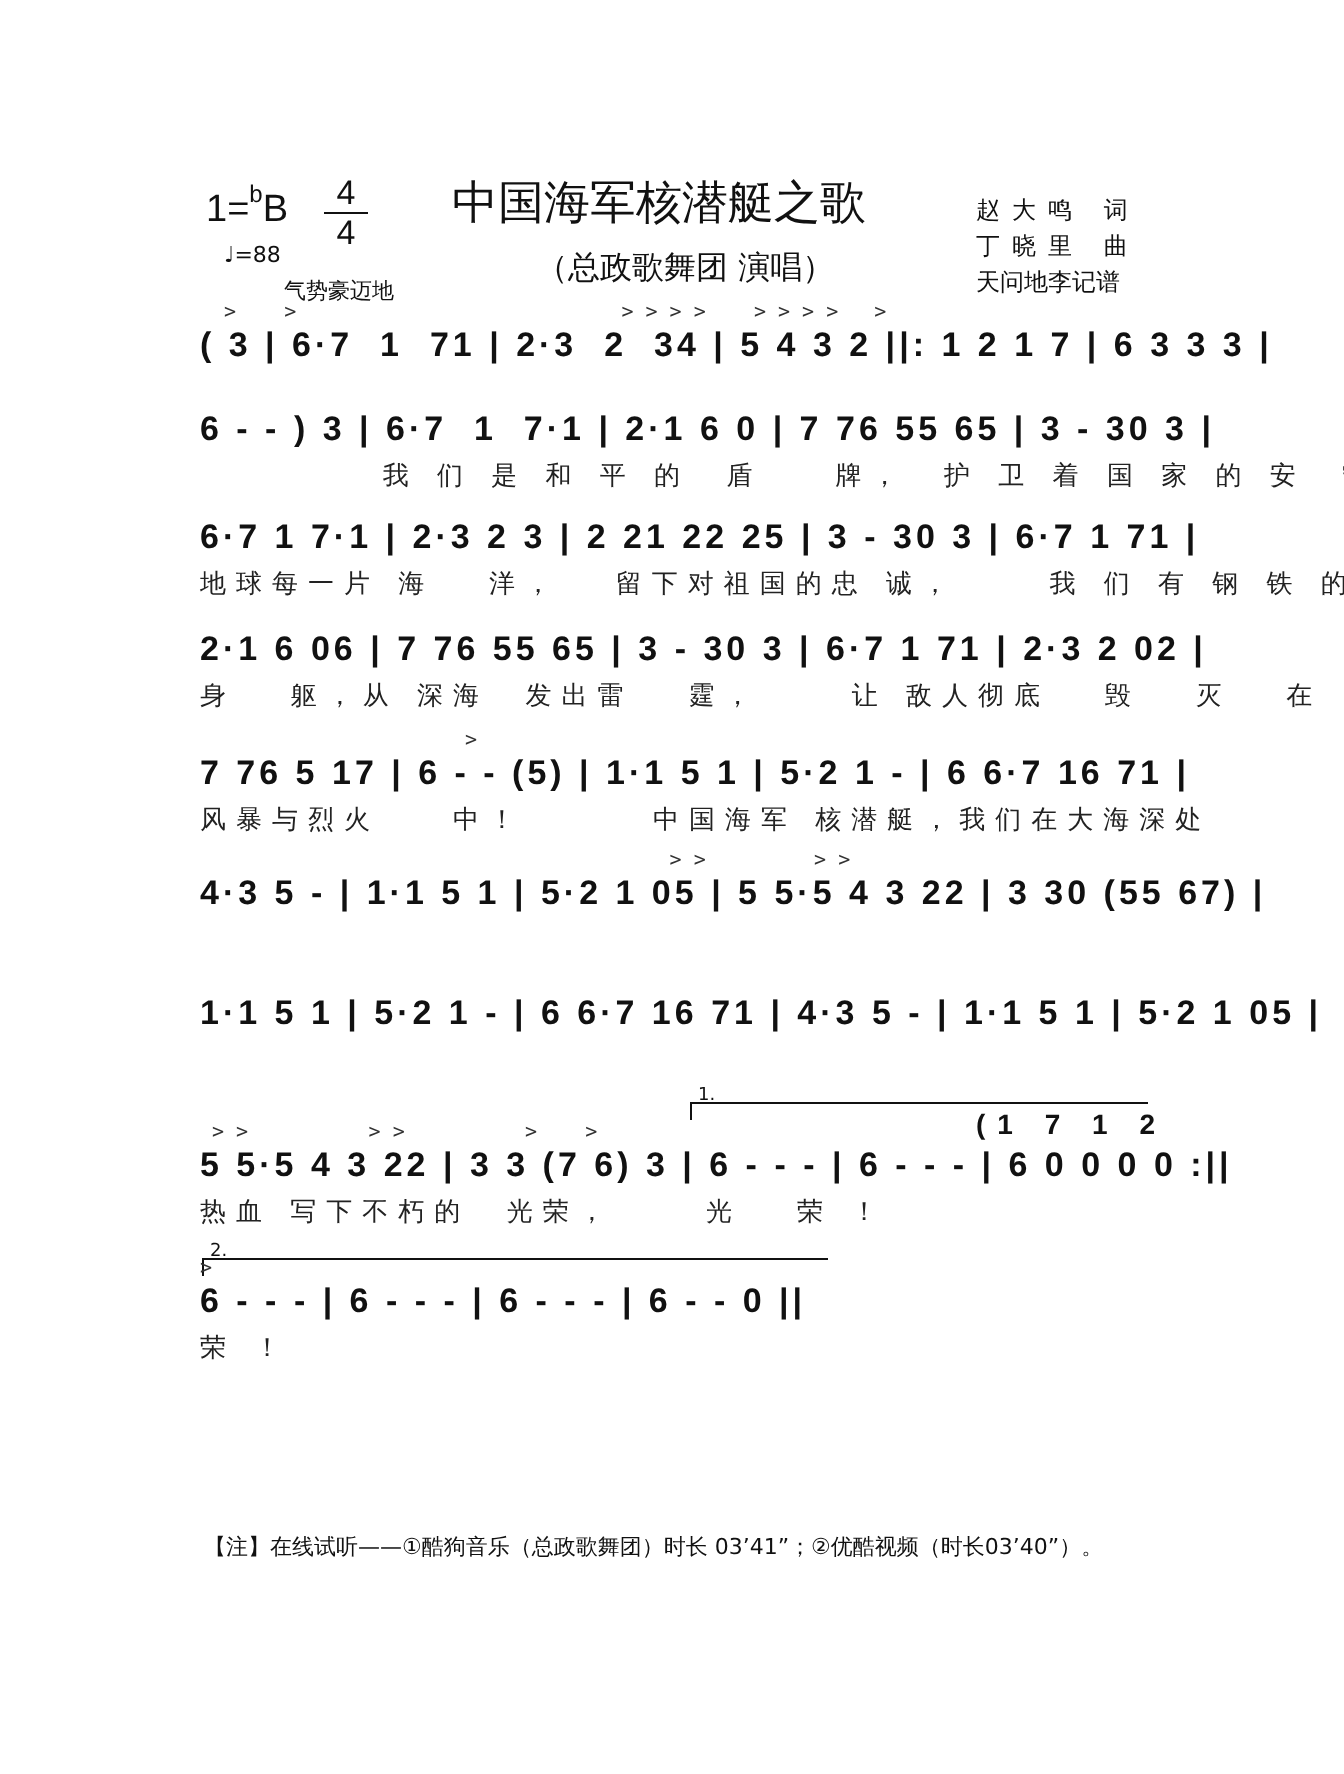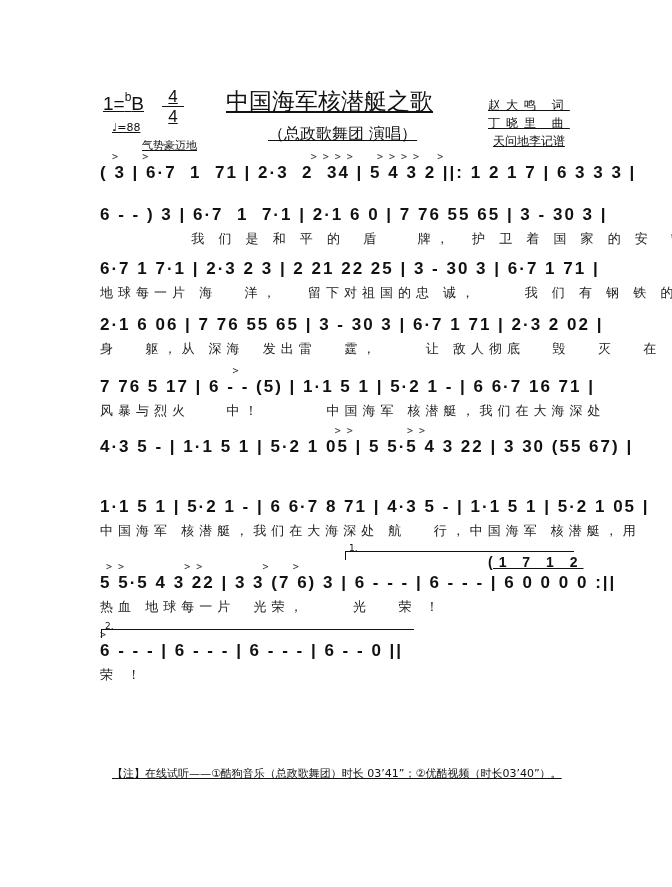--- a/index.html
+++ b/index.html
@@ -1,39 +1,39 @@
 <!DOCTYPE html>
 <html><head>
 <meta charset="utf-8">
 <style>
   html, body { margin: 0; padding: 0; background: #ffffff; }
   body { width: 672px; height: 887px; position: relative; overflow: hidden;
          font-family: "DejaVu Sans", "Liberation Sans", sans-serif; color: #111; }
-  .abs { position: absolute; white-space: nowrap; text-decoration: underline; }
+  .abs { position: absolute; white-space: nowrap; }
   .key { left: 103px; top: 92px; font-size: 19px; font-family: "Liberation Sans", sans-serif; }
   .key sup { font-size: 12px; position: relative; top: -2px; }
   .timesig { left: 162px; top: 88px; width: 22px; text-align: center; font-size: 17px; line-height: 17px; font-family: "Liberation Sans", sans-serif; }
   .timesig .bar { border-top: 1.5px solid #111; margin: 1px 0; }
   .tempo { left: 112px; top: 121px; font-size: 11px; }
   .mood { left: 142px; top: 138px; font-size: 11px; }
   .title { left: 226px; top: 86px; font-size: 23px; letter-spacing: 0px; }
   .performer { left: 268px; top: 124px; font-size: 16px; }
   .credits { left: 488px; top: 96px; font-size: 12px; line-height: 18px; }
-  .credits div { letter-spacing: 6px; text-align: center; }
+  .credits div { letter-spacing: 6px; }
   .credits div.last { letter-spacing: 0px; }
 
   .row { position: absolute; left: 100px; width: 490px; }
   .notes { font-family: "Liberation Sans", sans-serif; font-weight: bold; font-size: 17px; letter-spacing: 2px; white-space: pre; height: 22px; line-height: 22px; }
   .lyrics { font-size: 13px; letter-spacing: 5px; white-space: pre; height: 18px; line-height: 18px; margin-top: 4px; color: #222; }
   .accents { font-size: 10px; white-space: pre; height: 10px; line-height: 10px; font-family: "DejaVu Sans Mono", monospace; color: #333; }
 
   .volta { position: absolute; border-top: 1px solid #111; border-left: 1px solid #111; height: 8px; }
   .volta span { position: absolute; top: -9px; left: 3px; font-size: 9px; }
 
-  .note { left: 112px; top: 766px; font-size: 11px; }
+  .note { left: 102px; top: 766px; font-size: 11px; }
 </style>
 </head>
 <body>
 
 <div class="abs key">
   <span>1=</span><sup>b</sup><span>B</span>
 </div>
 <div class="abs timesig">
   <div>4</div>
   <div class="bar"></div>
@@ -74,33 +74,32 @@
   <div class="notes">7 76 5 17 | 6 - - (5) | 1·1 5 1 | 5·2 1 - | 6 6·7 16 71 |</div>
   <div class="lyrics">风暴与烈火    中！       中国海军 核潜艇，我们在大海深处</div>
 </div>
 
 <div class="row" style="top:426px">
   <div class="accents">                                       &gt; &gt;         &gt; &gt;</div>
   <div class="notes">4·3 5 - | 1·1 5 1 | 5·2 1 05 | 5 5·5 4 3 22 | 3 30 (55 67) |</div>
 </div>
 
 <div class="row" style="top:496px">
-  <div class="notes">1·1 5 1 | 5·2 1 - | 6 6·7 8 71 | 4·3 5 - | 1·1 5 1 | 5·2 1 05 |</div>
-  <div class="lyrics">中国海军 核潜艇，我们在大海深处 航   行，中国海军 核潜艇，用</div>
+  <div class="notes">1·1 5 1 | 5·2 1 - | 6 6·7 16 71 | 4·3 5 - | 1·1 5 1 | 5·2 1 05 |</div>
 </div>
 
 <div class="volta" style="left:345px; top:551px; width:228px;">
   <span>1.</span>
 </div>
 <div class="abs" style="left:488px; top:554px; font-size:14px; font-weight:bold; letter-spacing:6px; font-family:'Liberation Sans',sans-serif;">(1 7 1 2</div>
 
 <div class="row" style="top:562px">
   <div class="accents"> &gt; &gt;          &gt; &gt;          &gt;    &gt;</div>
   <div class="notes">5 5·5 4 3 22 | 3 3 (7 6) 3 | 6 - - - | 6 - - - | 6 0 0 0 0 :||</div>
-  <div class="lyrics">热血 地球每一片  光荣，     光   荣 ！</div>
+  <div class="lyrics">热血 写下不朽的  光荣，     光   荣 ！</div>
 </div>
 
 <div class="volta" style="left:101px; top:629px; width:312px;">
   <span>2.</span>
 </div>
 
 <div class="row" style="top:630px">
   <div class="accents">&gt;</div>
   <div class="notes">6 - - - | 6 - - - | 6 - - - | 6 - - 0 ||</div>
   <div class="lyrics">荣 ！</div>

